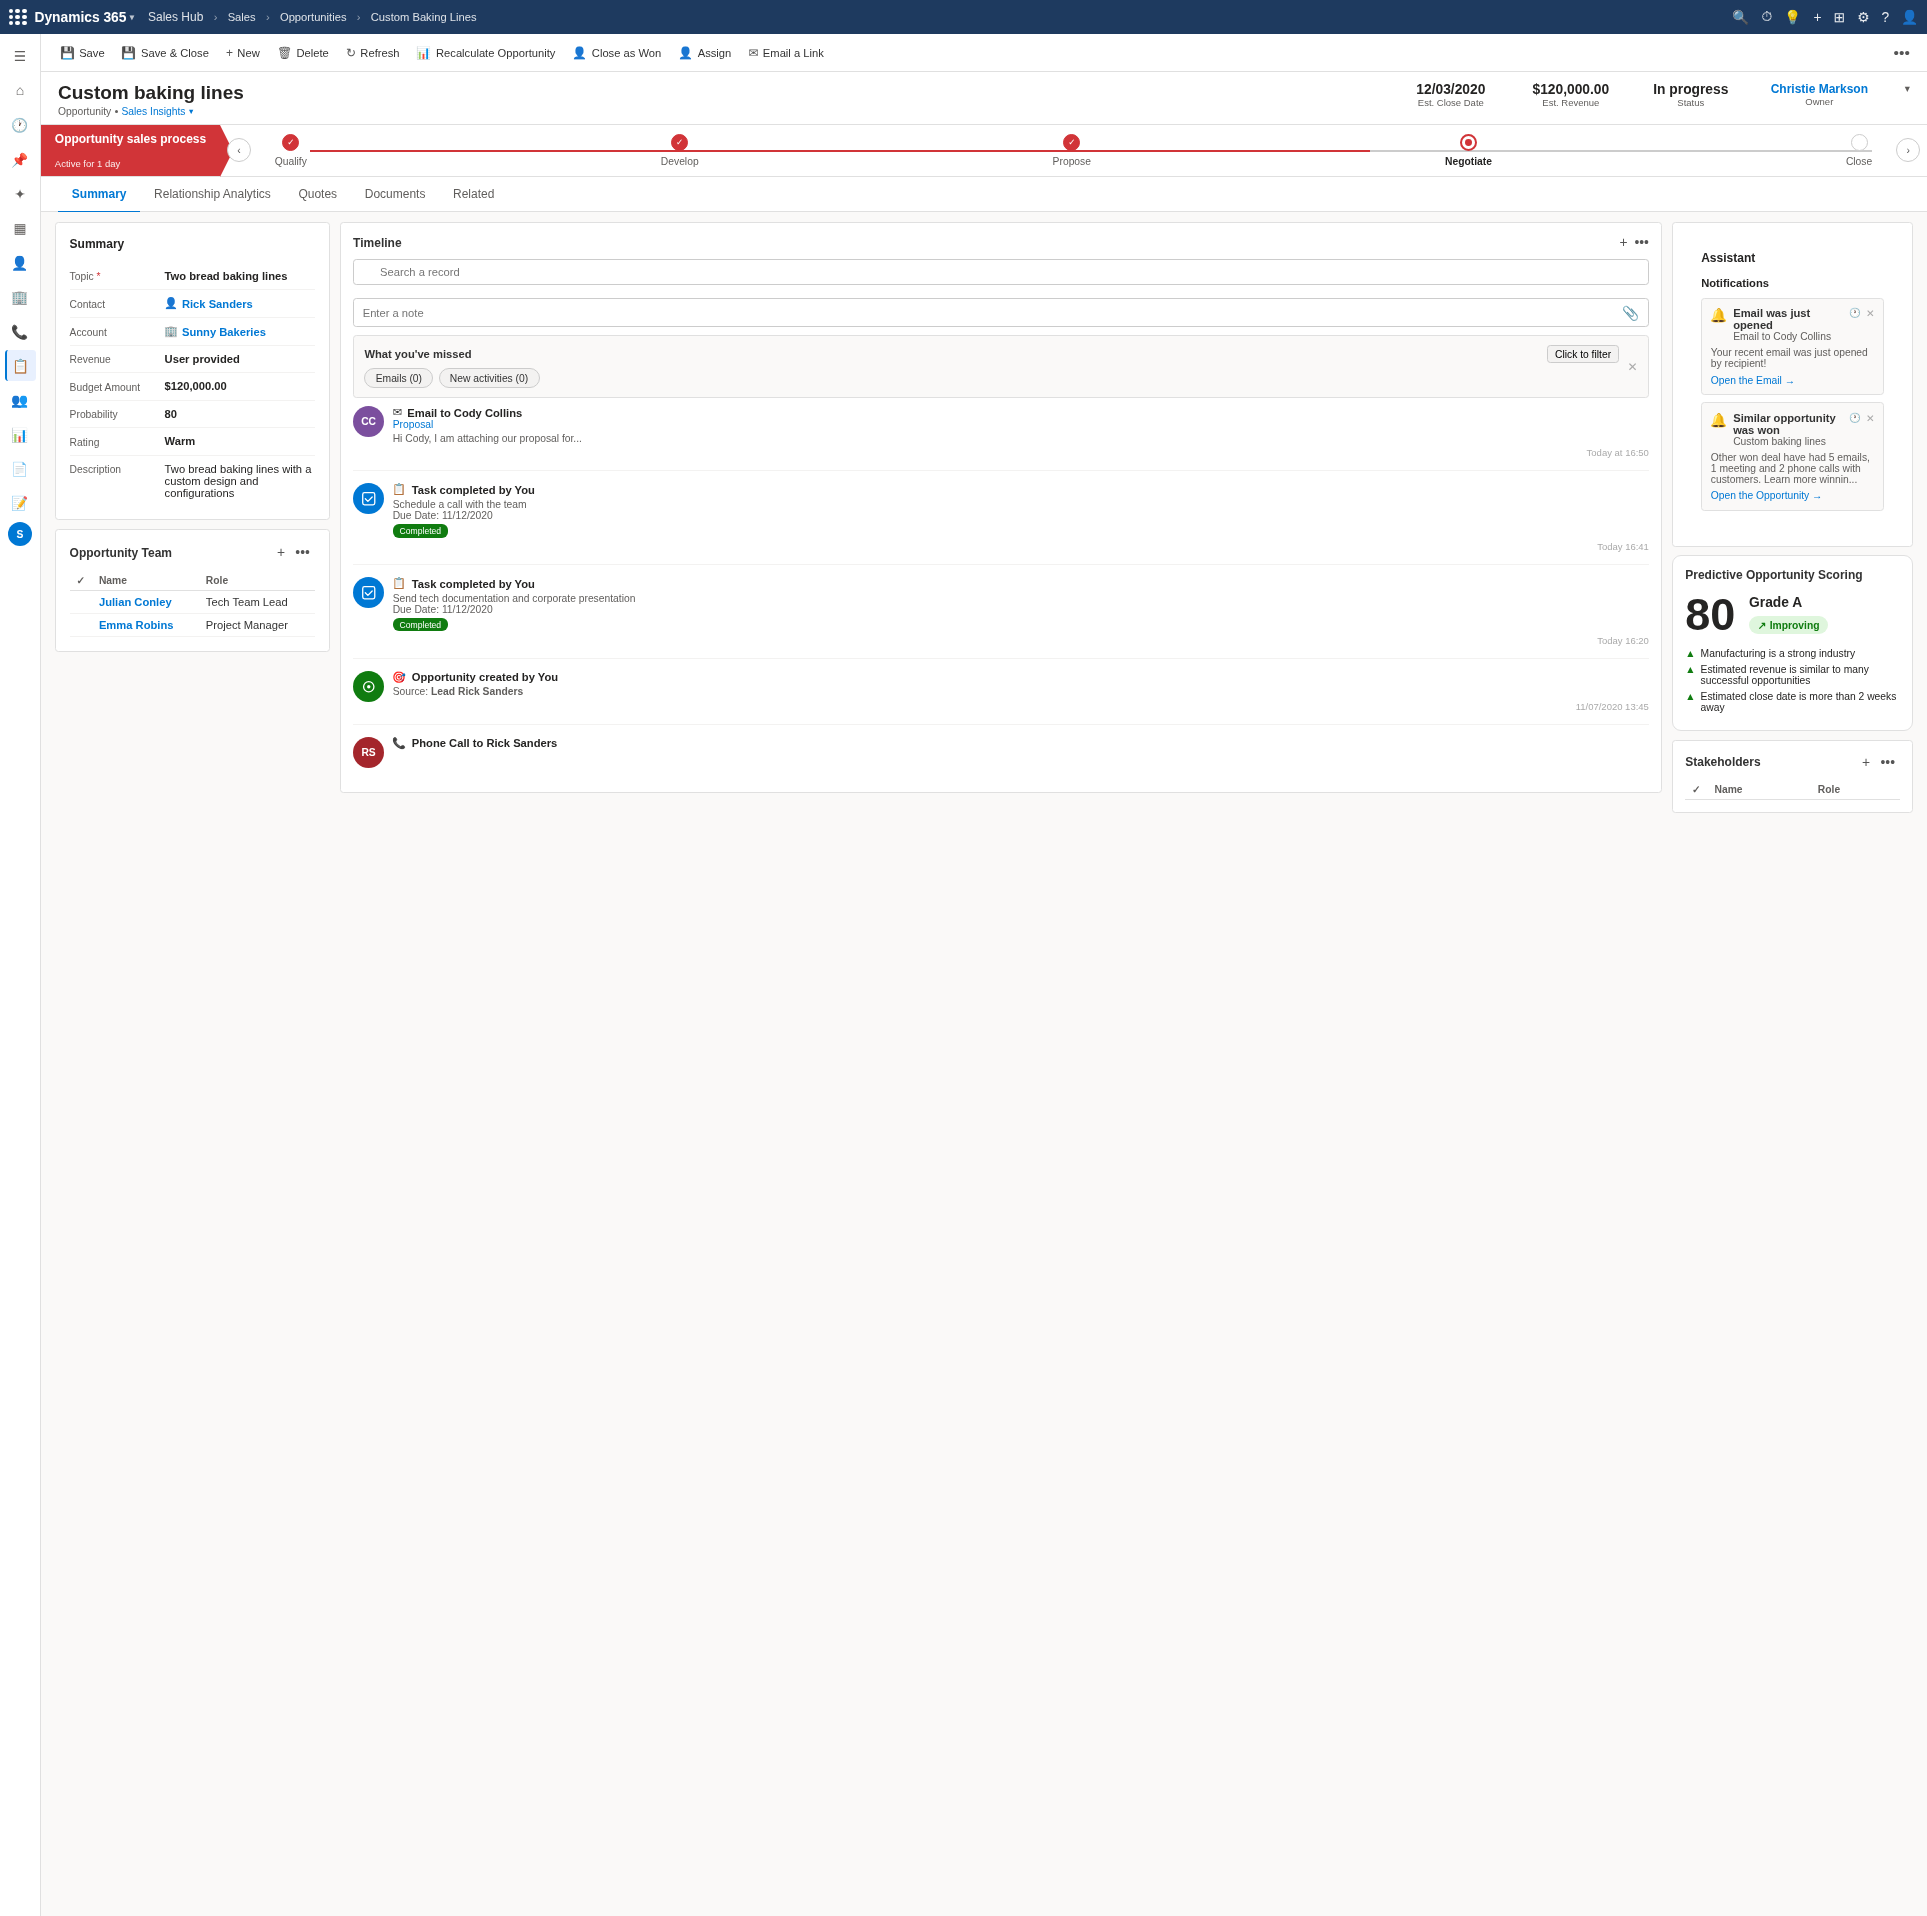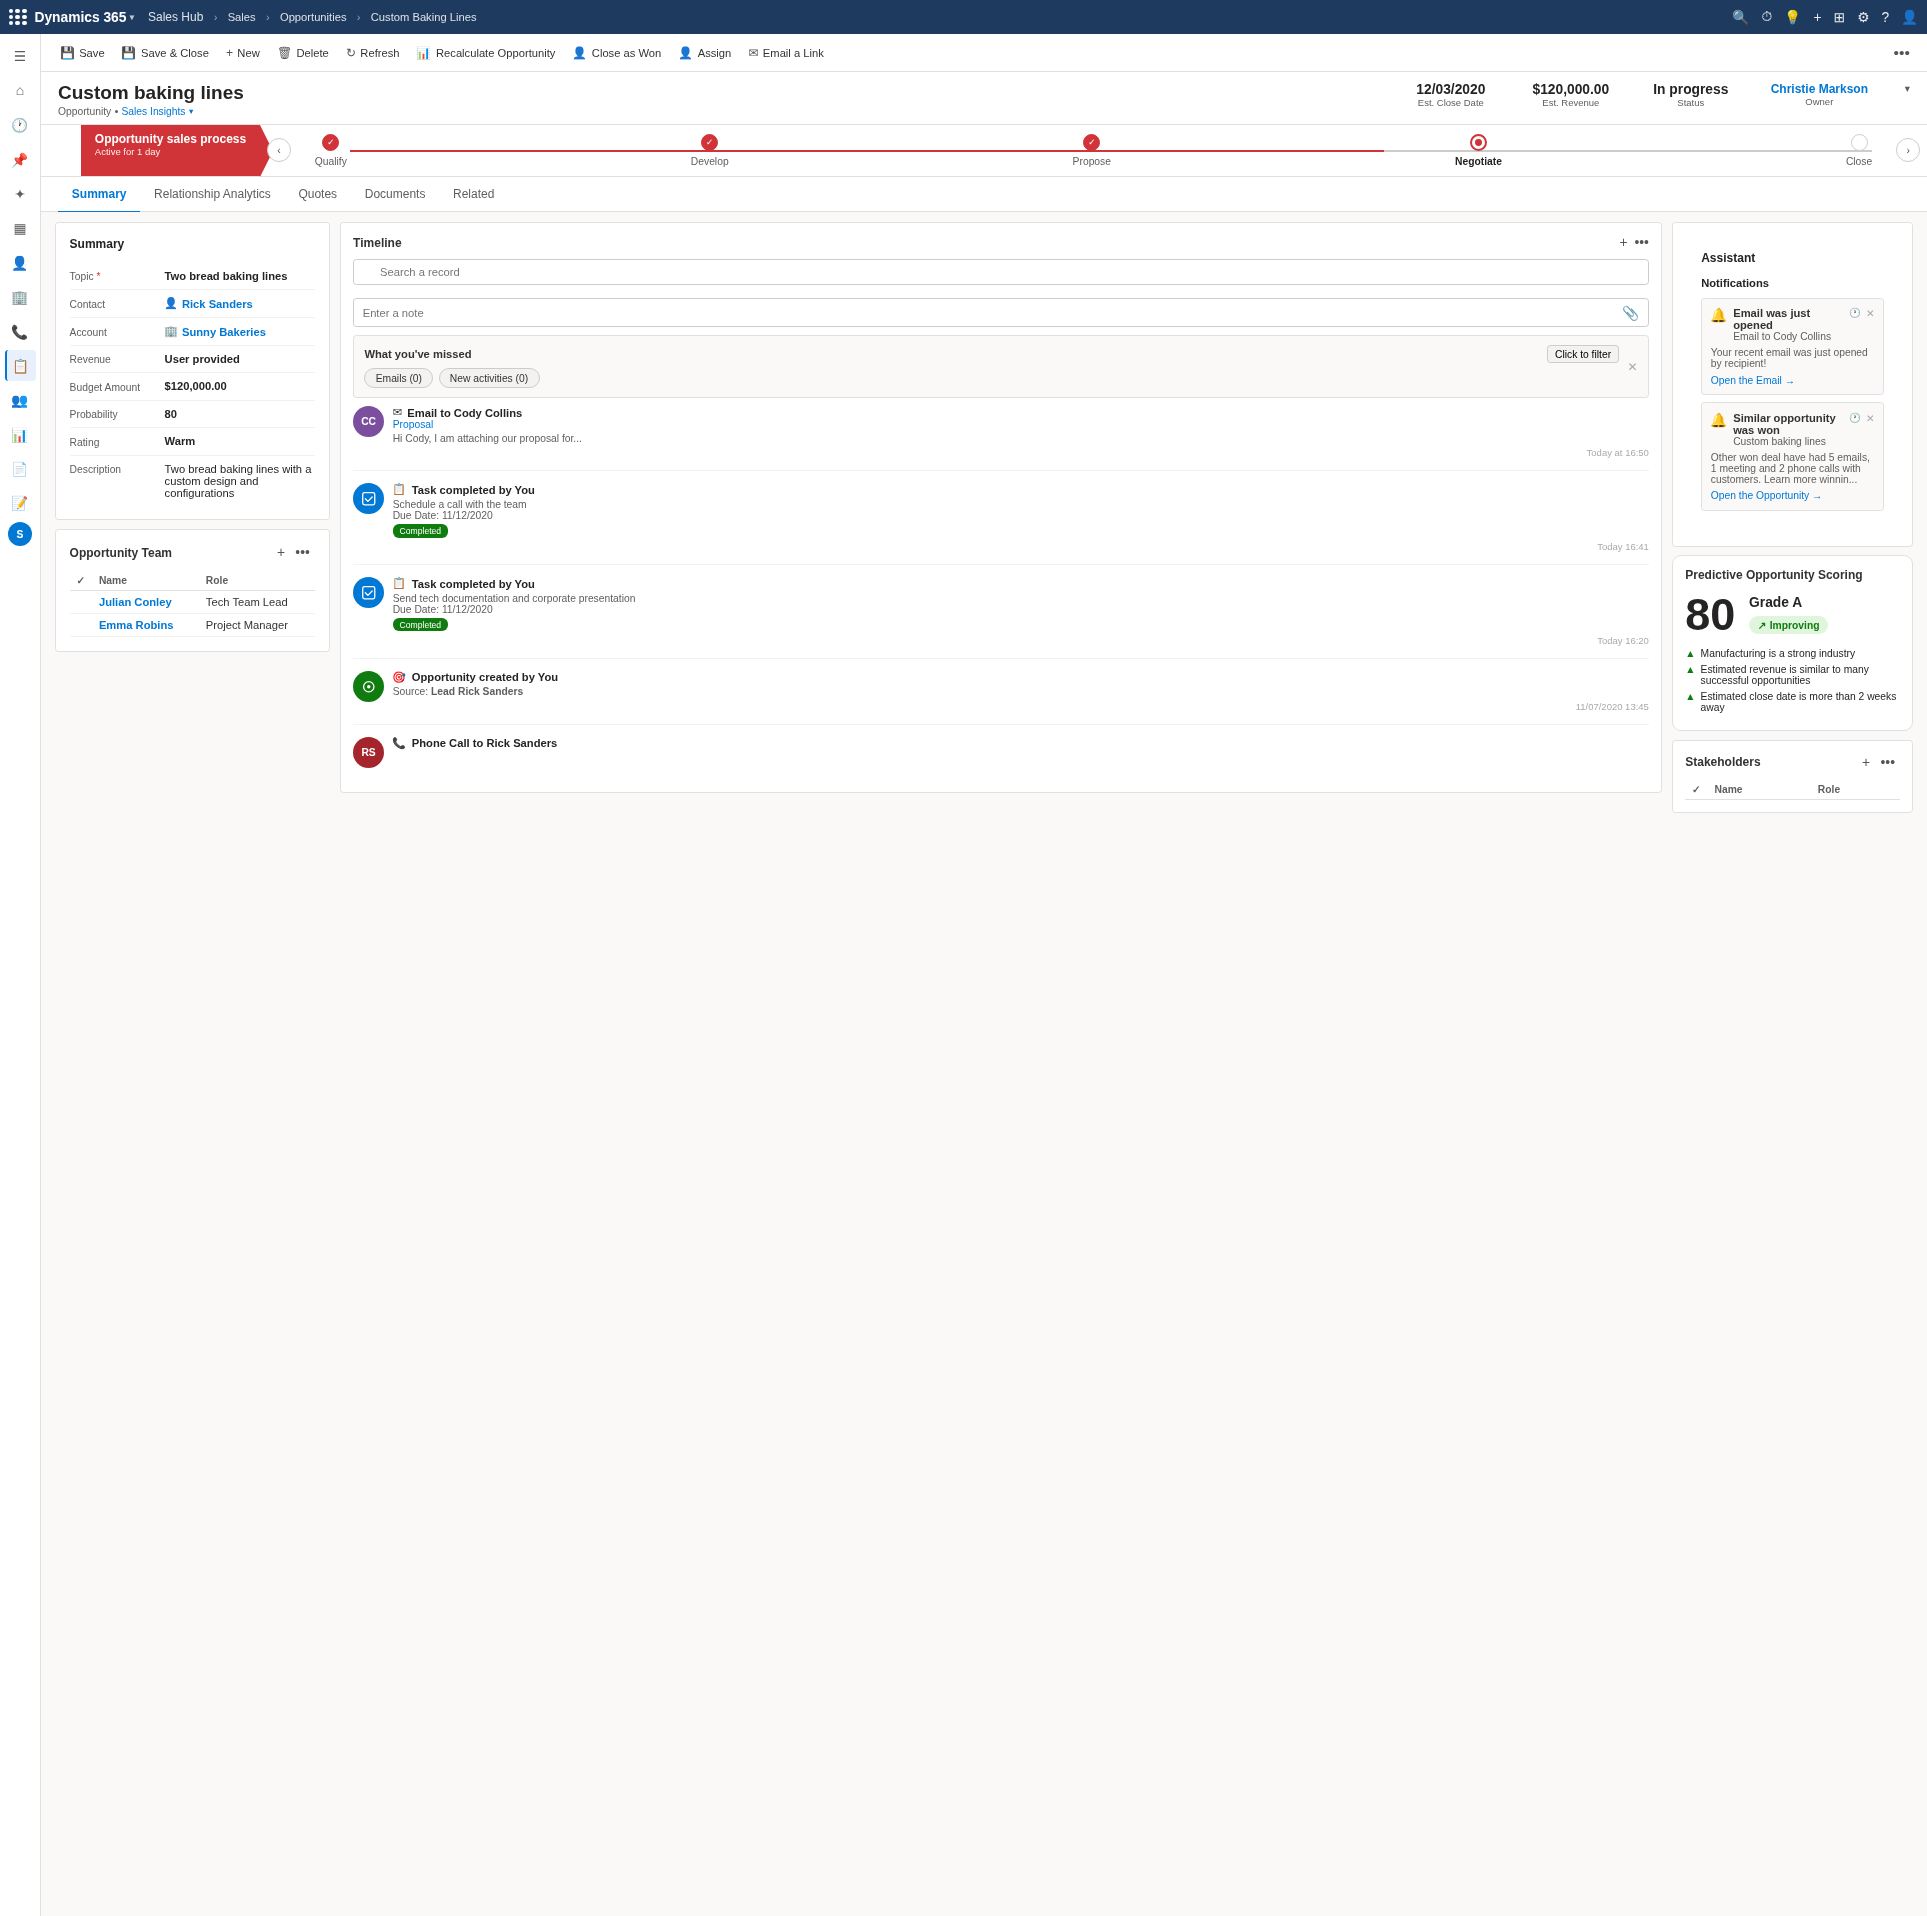--- a/index.html
+++ b/index.html
@@ -110,24 +110,23 @@
       height: 52px;
     }
     .stage-process-badge {
       background: #d13438;
       color: white;
       padding: 6.9px 13.8px;
       min-width: 172px;
       height: 100%;
       display: flex;
       flex-direction: column;
-      justify-content: flex-start;
+      justify-content: space-between;
       cursor: pointer;
       position: relative;
-      margin-left: 40px;
     }
     .stage-process-badge::after {
       content: '';
       position: absolute;
       right: -13px;
       top: 0;
       border-left: 13px solid #d13438;
       border-top: 26px solid transparent;
       border-bottom: 26px solid transparent;
     }

